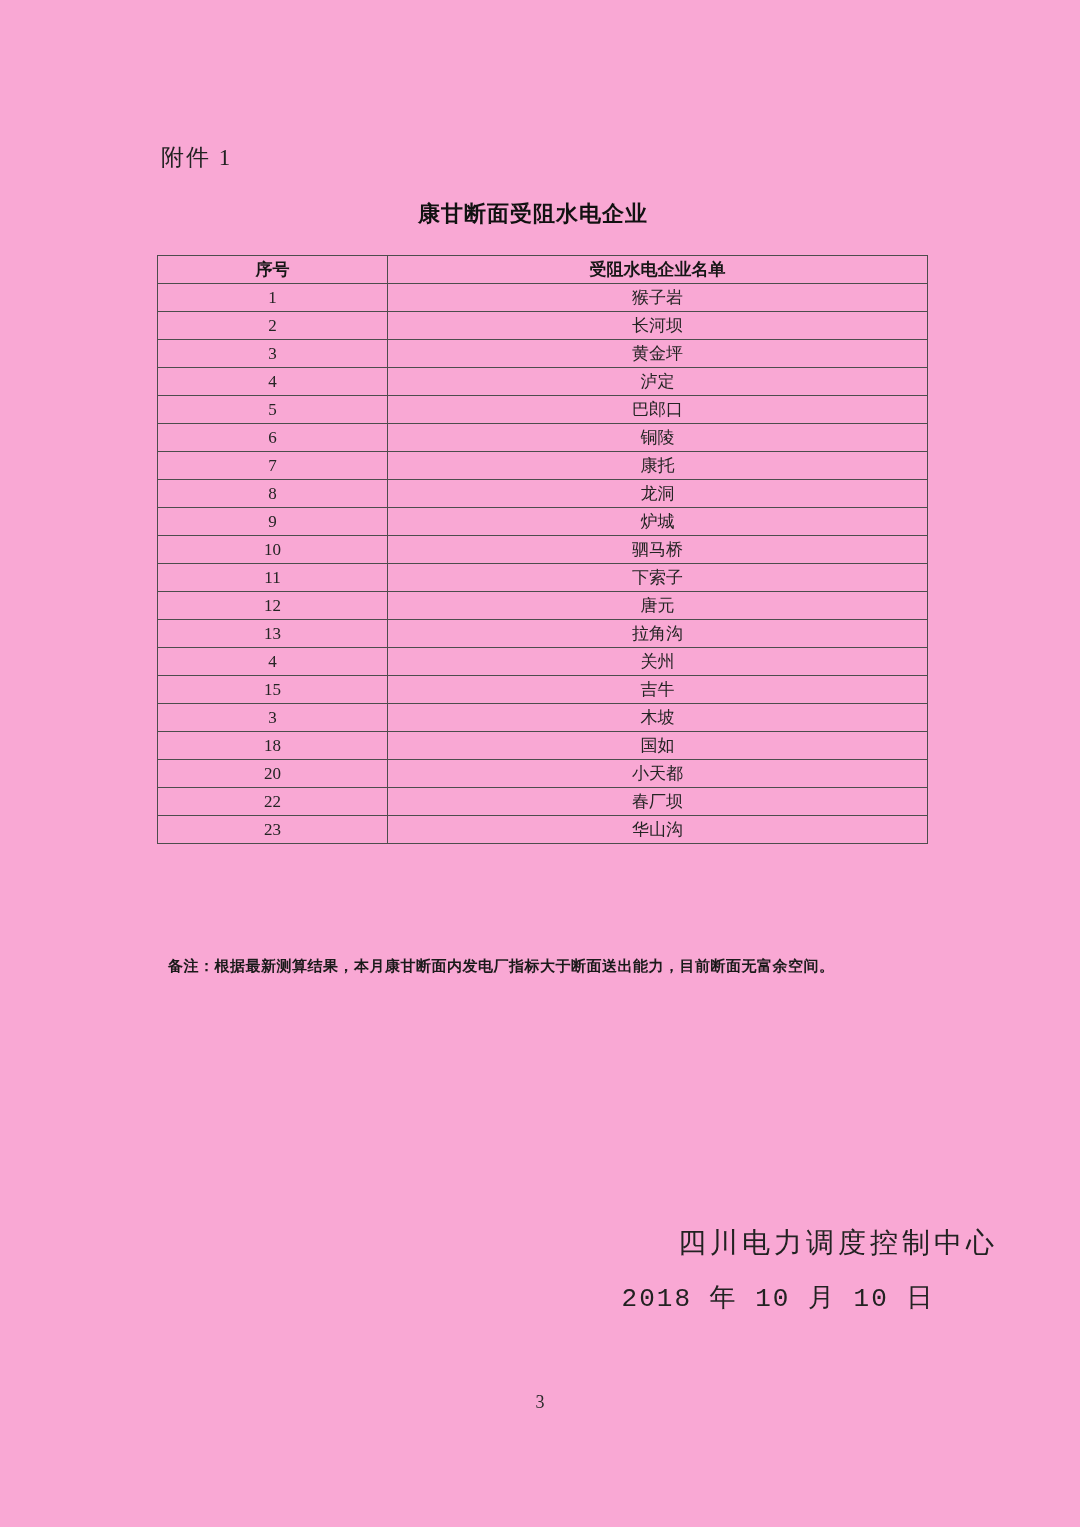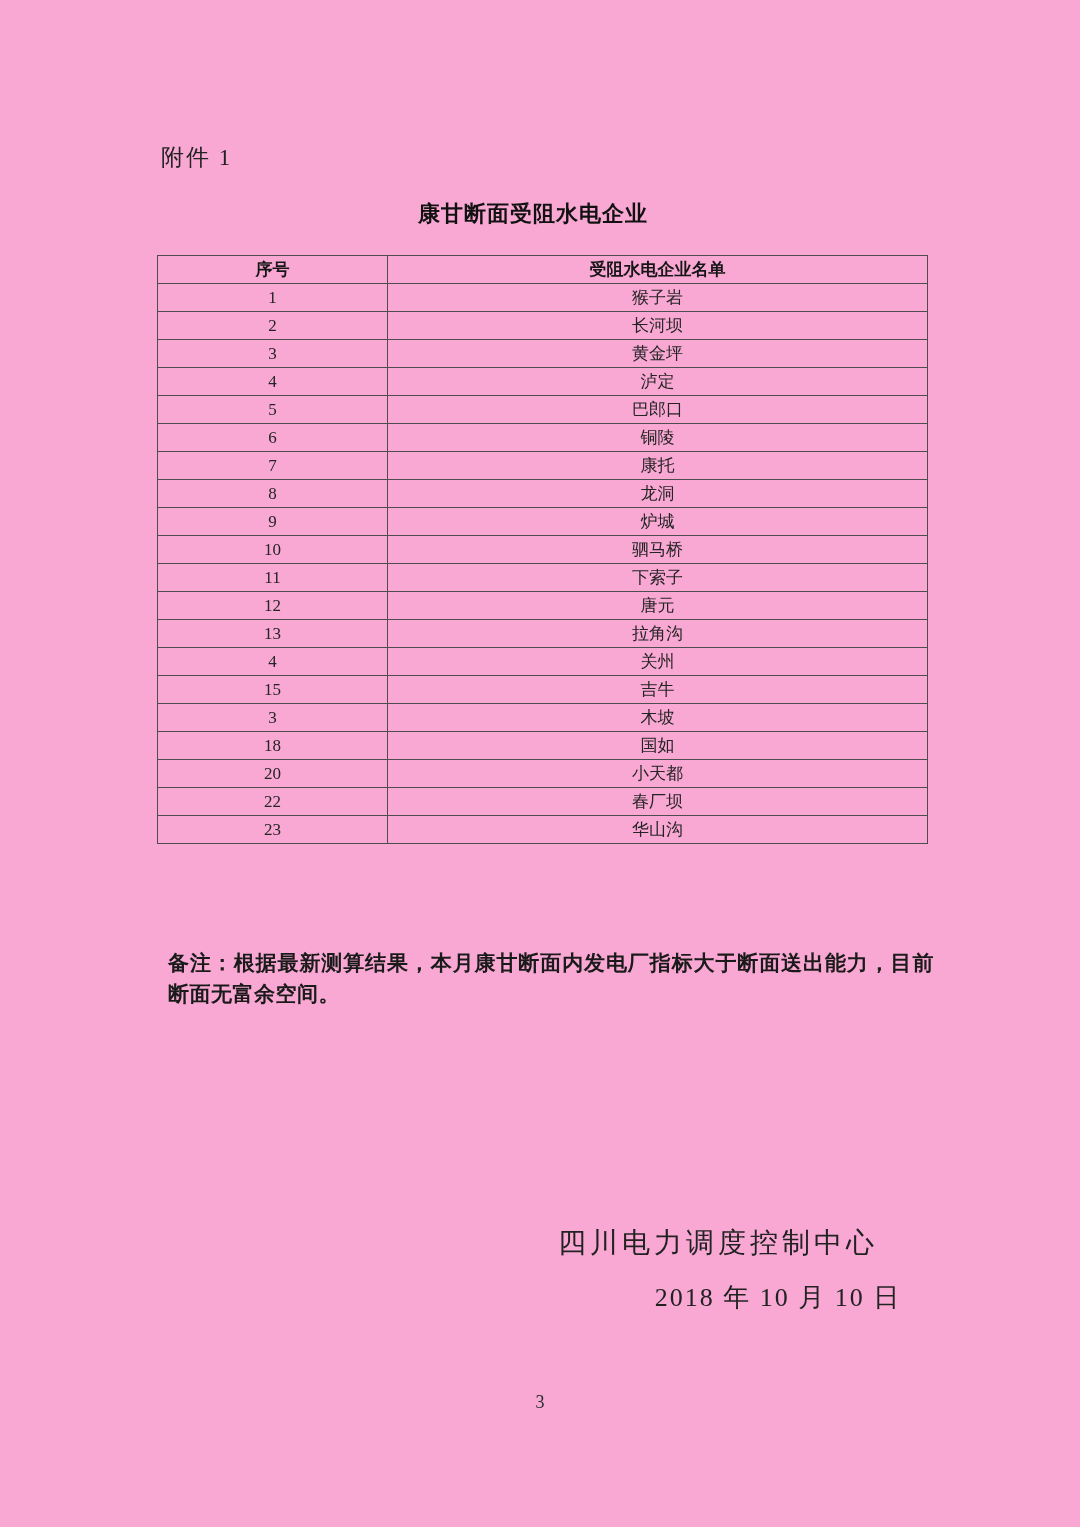--- a/index.html
+++ b/index.html
@@ -57,46 +57,47 @@
   }
   table.plants th {
     font-weight: bold;
     color: #161616;
   }
   .note {
     position: absolute;
     left: 168px;
     top: 948px;
     width: 766px;
-    font-size: 21px;
+    font-size: 15px;
     font-weight: bold;
-    line-height: 31px;
+    line-height: 37px;
     text-align: justify;
     color: #1a1a1a;
     letter-spacing: 0.5px;
   }
   .signature {
     position: absolute;
     left: 558px;
     top: 1224px;
     width: 440px;
-    text-align: left;
+    text-align: right;
     font-size: 28px;
     letter-spacing: 4px;
     color: #222;
   }
   .sign-date {
     position: absolute;
     left: 558px;
     top: 1280px;
     width: 440px;
     text-align: center;
     font-size: 26px;
     letter-spacing: 2px;
     color: #222;
+    font-family: Liberation Mono, monospace;
   }
   .page-number {
     position: absolute;
     left: 0;
     top: 1392px;
     width: 1080px;
     text-align: center;
     font-size: 18px;
     color: #2b2b2b;
   }

